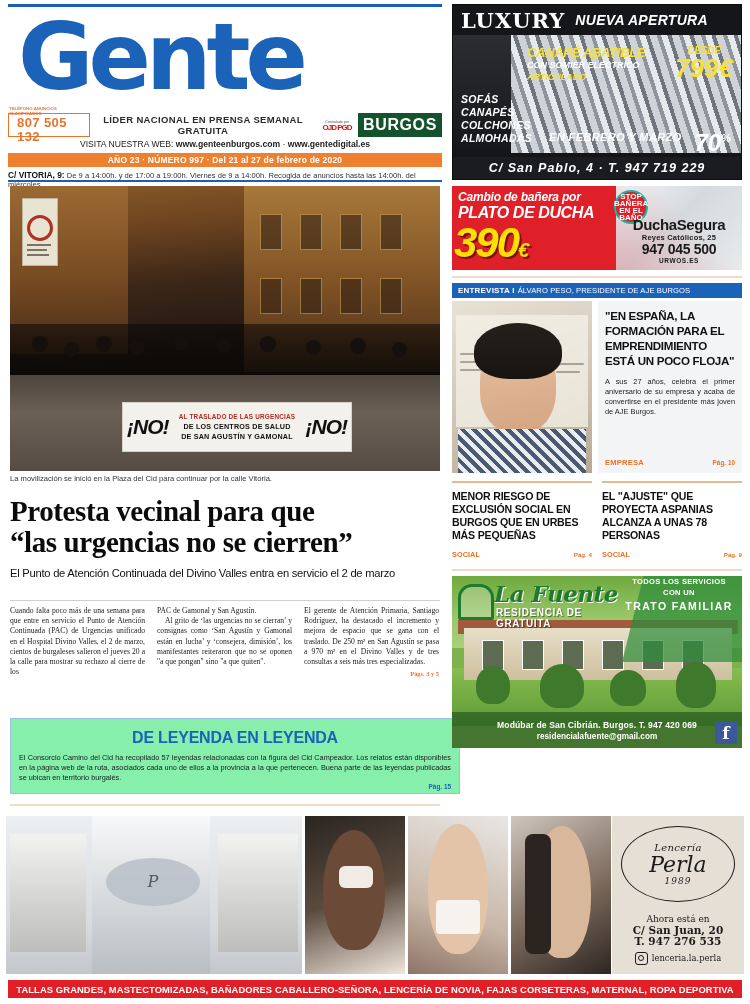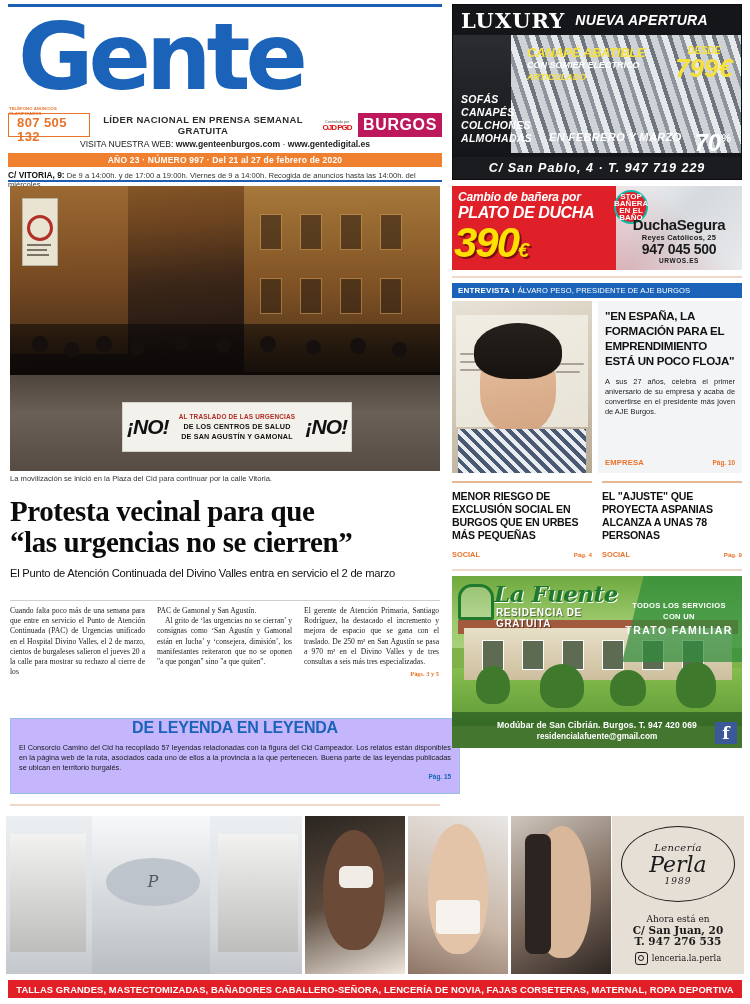--- a/index.html
+++ b/index.html
@@ -26,21 +26,21 @@
     display:flex;flex-direction:column;justify-content:center;align-items:center;
     background:#fff;
   }
   .phonebox .pb-top{font-size:4.2px;font-weight:bold;color:#e8732a;letter-spacing:.1px;line-height:5px;}
   .phonebox .pb-num{font-size:13px;font-weight:bold;color:#e8732a;line-height:14px;letter-spacing:.4px;padding-left:8px;}
   .slogan{flex:1;text-align:center;font-size:9.5px;font-weight:bold;color:#2b2b2b;letter-spacing:.35px;padding:0 4px;}
   .ojd{width:42px;text-align:center;line-height:6px;}
   .ojd .ojd-t{font-size:3.6px;color:#555;display:block;}
   .ojd .ojd-m{font-size:8px;font-weight:bold;color:#d11;letter-spacing:-1px;display:block;}
   .burgos{
-    width:84px;height:24px;background:#be185d;color:#fff;
+    width:84px;height:24px;background:#14532d;color:#fff;
     display:flex;align-items:center;justify-content:center;
     font-size:16px;font-weight:bold;letter-spacing:.6px;
   }
   .weburl{position:absolute;left:0;top:129px;width:434px;text-align:center;font-size:8.6px;color:#222;}
   .weburl b{font-weight:bold;}
   .datebar{
     position:absolute;left:0;top:143px;width:434px;height:14px;background:#ef8030;color:#fff;
     display:flex;align-items:center;justify-content:center;font-size:8.5px;font-weight:bold;letter-spacing:.2px;
   }
   .addressline{position:absolute;left:0;top:160px;width:434px;font-size:7.6px;color:#333;}
@@ -94,21 +94,21 @@
   .body-cols{position:absolute;left:10px;top:606px;width:430px;display:flex;gap:12px;}
   .bcol{width:135px;font-family:"Liberation Serif", serif;font-size:7.6px;line-height:10.2px;
         color:#1a1a1a;text-align:justify;}
   .bcol p{margin:0;}
   .bcol p + p{text-indent:8px;}
   .pgref{color:#e8732a;font-weight:bold;font-size:6.4px;float:right;margin-top:2px;}
 
   
   .leyenda{
     position:absolute;left:10px;top:718px;width:450px;height:76px;border:1px solid #9cc0e4;
-    background:#c4b5fd;box-sizing:border-box;padding:0 8px;
+    background:#86efac;box-sizing:border-box;padding:10px 8px;
   }
   .leyenda h3{
     margin:0;text-align:center;color:#1a63b8;font-size:16px;font-weight:bold;letter-spacing:-.2px;
   }
   .leyenda p{margin:6px 0 0;font-size:7.3px;line-height:10px;color:#1a1a1a;text-align:justify;}
   .leyenda .pg{color:#1a63b8;font-weight:bold;font-size:6.4px;float:right;}
   .ley-rule{position:absolute;left:10px;top:804px;width:430px;height:2px;background:#f0d9c8;}
 
   
   .rail{position:absolute;left:452px;top:4px;width:290px;}
@@ -198,21 +198,21 @@
   .lf-win{position:absolute;top:64px;width:20px;height:28px;background:#5d6b52;border:1px solid #fff;}
   .lf-lawn{position:absolute;left:0;bottom:22px;width:100%;height:58px;background:linear-gradient(180deg,#86bd4f,#5f9a36);}
   .lf-bush{position:absolute;border-radius:50% 50% 40% 40%;background:#3f7a2c;}
   .lf-greenwash{position:absolute;right:0;top:0;width:120px;height:86px;background:rgba(46,140,58,.72);
      clip-path:polygon(18% 0,100% 0,100% 100%,0 100%);}
   .lf-logo{position:absolute;left:6px;top:6px;width:180px;}
   .lf-logo .mark{position:absolute;left:0;top:2px;width:30px;height:30px;border:3px solid #1f7a2e;border-radius:14px 14px 2px 2px;background:rgba(255,255,255,.25);}
   .lf-logo .name{margin-left:36px;color:#1f7a2e;font-family:"DejaVu Serif", serif;font-size:23px;font-style:italic;font-weight:bold;
      text-shadow:1px 1px 0 #fff;line-height:24px;letter-spacing:-.5px;}
   .lf-logo .sub{margin-left:38px;color:#fff;font-size:10px;font-weight:bold;letter-spacing:.6px;display:block;margin-top:1px;text-shadow:1px 1px 1px rgba(0,0,0,.5);}
-  .lf-claim{position:absolute;right:8px;top:24px;width:110px;text-align:center;color:#fff;line-height:11px;}
+  .lf-claim{position:absolute;right:8px;top:0;width:110px;text-align:center;color:#fff;line-height:11px;}
   .lf-claim .c1{font-size:7.6px;font-weight:bold;letter-spacing:.3px;display:block;}
   .lf-claim .c2{font-size:10.5px;font-weight:bold;letter-spacing:1.4px;display:block;margin-top:3px;}
   .lf-foot{position:absolute;left:0;bottom:0;width:100%;height:36px;background:rgba(20,70,25,.55);
      display:flex;flex-direction:column;align-items:center;justify-content:center;}
   .lf-foot .f1{color:#fff;font-size:8.6px;font-weight:bold;letter-spacing:.1px;}
   .lf-foot .f2{color:#fff;font-size:8.2px;font-weight:bold;margin-top:2px;}
   .lf-fb{position:absolute;right:5px;bottom:4px;width:22px;height:22px;background:#3b5998;color:#fff;
      display:flex;align-items:center;justify-content:center;font-family:"DejaVu Serif", serif;font-size:17px;font-weight:bold;}
 
   

